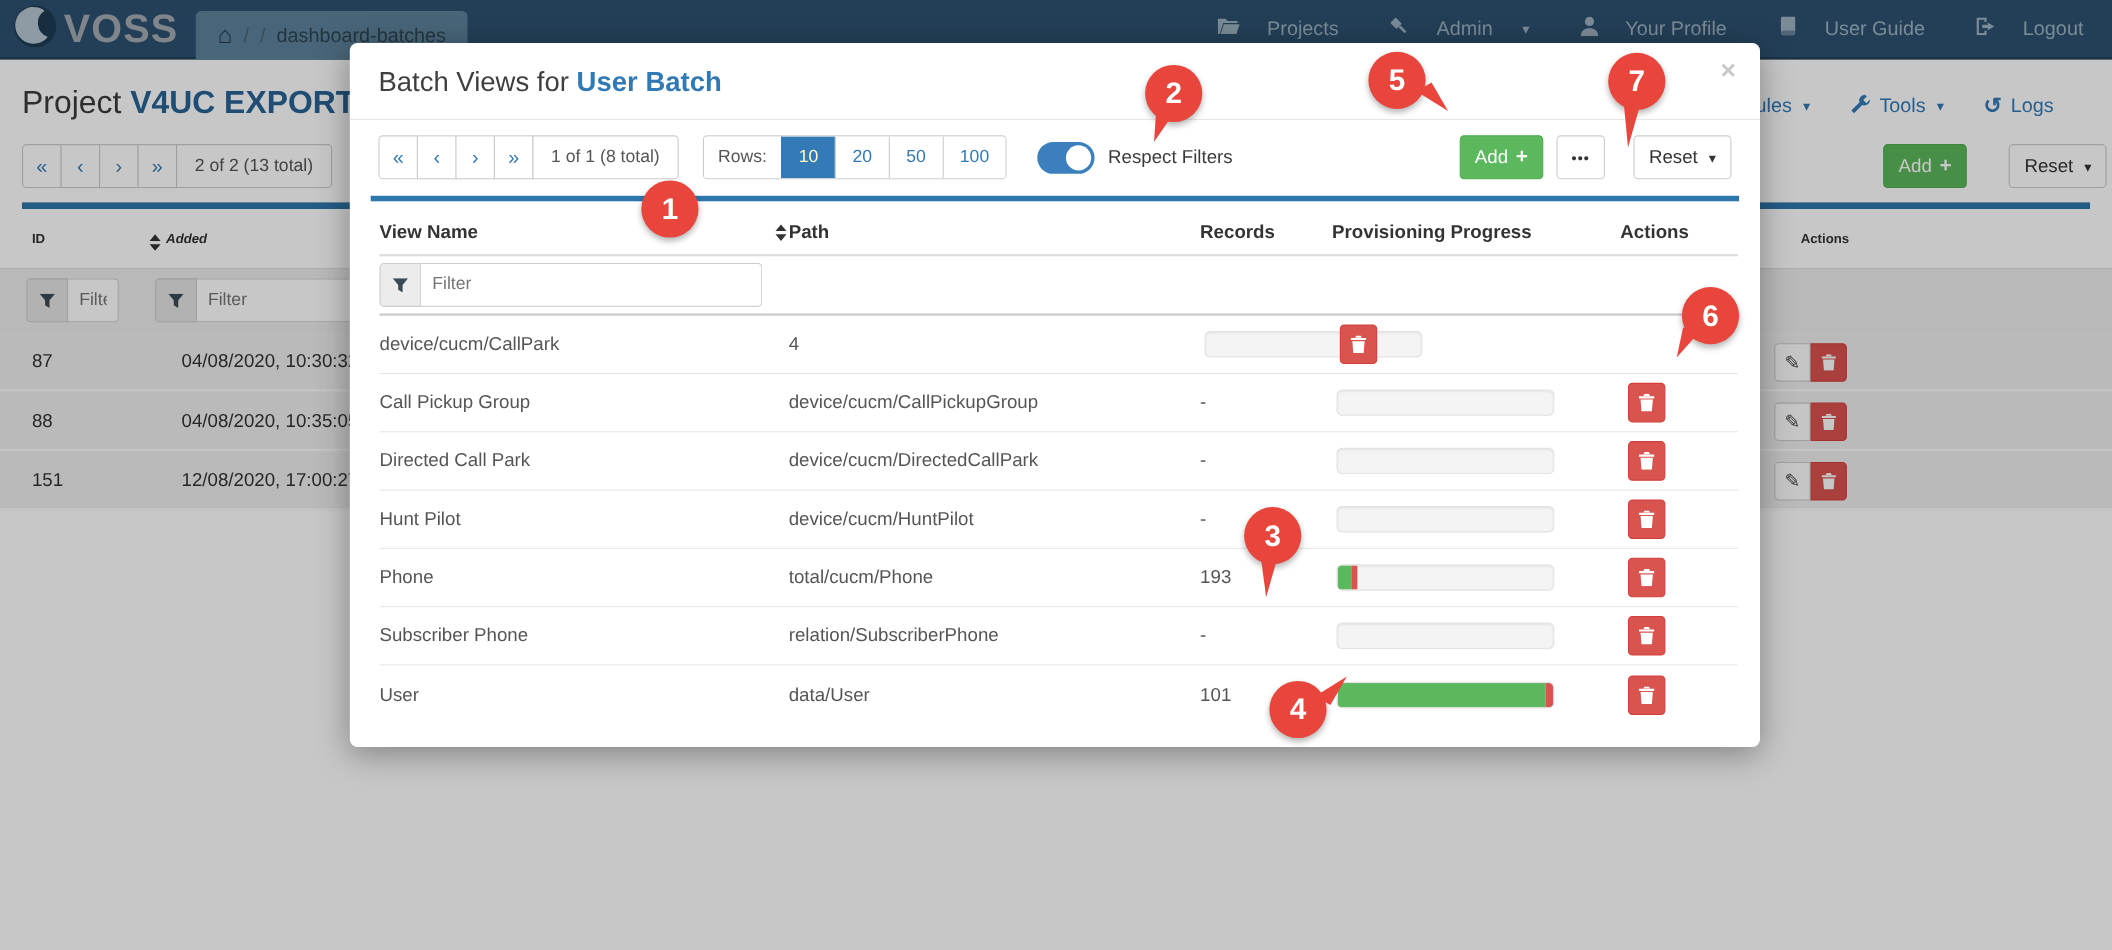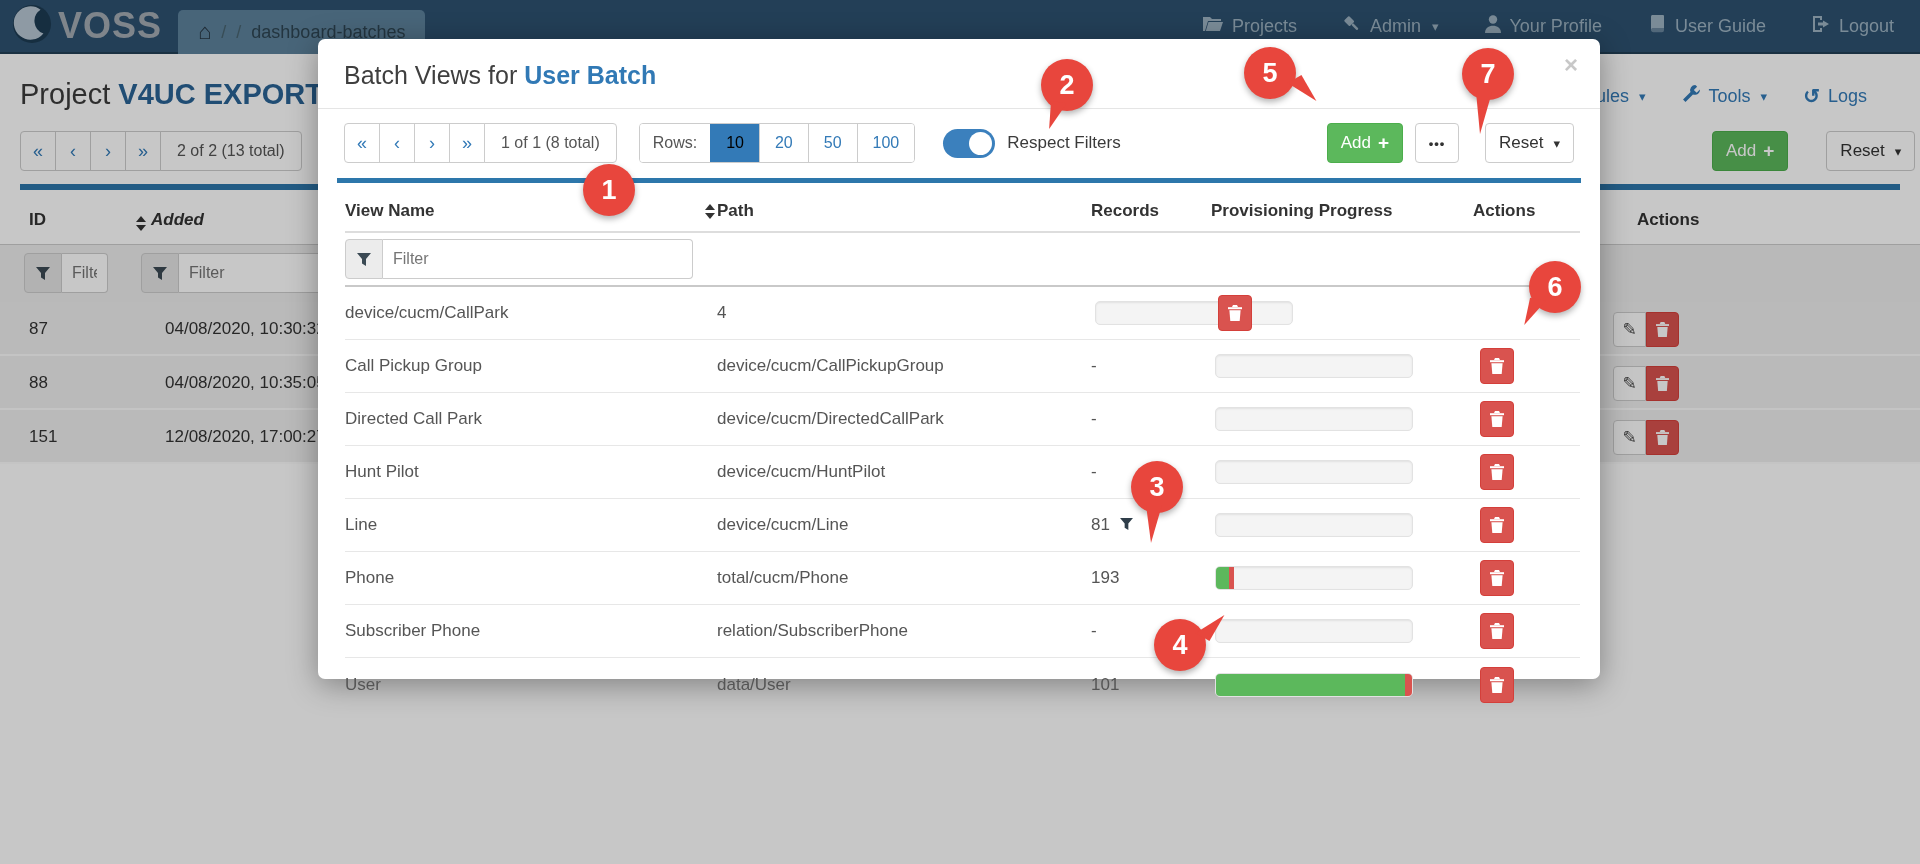--- a/index.html
+++ b/index.html
@@ -11,21 +11,21 @@
     border-bottom:2px solid #223f55; display:flex; align-items:center; z-index:1; }
   .brand { display:flex; align-items:center; gap:6px; margin-left:12px; }
   .brand-text { font-size:36px; font-weight:bold; color:#a3abb3; letter-spacing:1px; }
   .crumb-tab { position:absolute; left:178px; top:10px; height:44px; background:#5d829c;
     border-radius:5px 5px 0 0; display:flex; align-items:center; padding:0 20px; gap:10px;
     font-size:18px; color:#2e4552; }
   .crumb-tab .home-g { font-size:22px; color:#273642; }
   .crumb-tab .sep { color:#48636f; }
   .nav-items { margin-left:auto; display:flex; align-items:center; gap:46px; margin-right:26px;
     color:#9db3c2; font-size:18px; }
-  .nav-item { display:flex; align-items:center; gap:9px; cursor:pointer; }
+  .nav-item { display:flex; align-items:center; gap:25px; cursor:pointer; }
   .nav-item svg { fill:#9db3c2; }
   .caret { font-size:13px; margin-left:2px; }
 
   
   .page { position:absolute; top:56px; left:0; right:0; bottom:0; background:#fff; z-index:1; }
   .page-title { position:absolute; left:20px; top:22px; font-size:29px; color:#3c3c3c; }
   .page-title .tname { color:#2a6395; font-weight:bold; }
   .bg-menus { position:absolute; top:28px; left:1596px; display:flex; gap:36px;
     font-size:18px; color:#337ab7; }
   .bg-menu { display:flex; align-items:center; gap:8px; cursor:pointer; }
@@ -42,21 +42,21 @@
   .bg-actions { position:absolute; top:75px; left:1712px; display:flex; gap:38px; }
 
   .btn-add { background:#5cb85c; border:1px solid #4cae4c; color:#fff; border-radius:4px;
     height:40px; padding:0 13px; font-size:17px; display:flex; align-items:center; gap:7px; cursor:pointer; }
   .btn-add .plus { font-weight:bold; font-size:19px; }
   .btn-default { background:#fff; border:1px solid #ccc; color:#333; border-radius:4px;
     height:40px; padding:0 13px; font-size:17px; display:flex; align-items:center; gap:8px; cursor:pointer; }
 
   .bg-divider { position:absolute; left:20px; right:20px; top:128px; height:6px; background:#2d77ab; }
 
-  .bg-th { position:absolute; top:154px; font-weight:bold; font-size:17px; color:#333; }
+  .bg-th { position:absolute; top:154px; font-weight:bold; font-size:12px; color:#333; }
   .sort { display:inline-flex; flex-direction:column; gap:3px; vertical-align:middle; }
   .sort i { width:0; height:0; border-left:5px solid transparent; border-right:5px solid transparent; }
   .sort .up { border-bottom:6px solid #333; }
   .sort .down { border-top:6px solid #333; }
   .bg-head-line { position:absolute; left:0; right:0; top:188px; border-bottom:1px solid #ccc; }
   .bg-filterband { position:absolute; left:0; right:0; top:189px; height:57px; background:#ededed; }
   .f-btn { width:38px; height:40px; background:#e4e4e4; border:1px solid #ccc; border-radius:4px 0 0 4px;
     display:flex; align-items:center; justify-content:center; cursor:pointer; }
   .f-btn svg { fill:#3b4a54; }
   .f-input { height:40px; border:1px solid #ccc; border-left:none; border-radius:0 4px 4px 0;
@@ -82,21 +82,21 @@
   .m-title { font-size:25px; color:#3f3f3f; }
   .m-title .tname { color:#3179b5; font-weight:bold; }
   .m-close { position:absolute; right:22px; top:14px; color:#c8c8c8; font-size:24px;
     font-weight:bold; cursor:pointer; line-height:1; }
 
   .m-controls { display:flex; align-items:center; margin:14px 26px 0; }
   .rows-group { display:flex; margin-left:22px; border:1px solid #ccc; border-radius:4px; overflow:hidden; height:40px; }
   .rows-label { display:flex; align-items:center; padding:0 13px; color:#555; font-size:16px; background:#fff; }
   .rows-opt { display:flex; align-items:center; padding:0 15px; font-size:16px; color:#337ab7;
     background:#fff; border-left:1px solid #ccc; cursor:pointer; }
-  .rows-opt.sel { background:#337ab7; color:#000000; border-left-color:#337ab7; }
+  .rows-opt.sel { background:#337ab7; color:#fef9c3; border-left-color:#337ab7; }
   .switch { width:52px; height:29px; border-radius:15px; background:#3b80bd; position:relative;
     margin-left:28px; cursor:pointer; flex:none; }
   .switch .knob { position:absolute; right:3px; top:3px; width:23px; height:23px; border-radius:50%; background:#fff; }
   .switch-label { margin-left:12px; font-size:17px; color:#3a3a3a; }
   .m-right { margin-left:auto; display:flex; align-items:center; }
   .btn-more { width:44px; height:40px; background:#fff; border:1px solid #ccc; border-radius:4px;
     color:#333; font-size:13px; font-weight:bold; letter-spacing:1px; display:flex; align-items:center;
     justify-content:center; margin-left:12px; cursor:pointer; }
   .m-right .btn-default { margin-left:26px; }
 
@@ -477,45 +477,20 @@
           <span class="m-trash">
             <svg width="14" height="16" viewBox="0 0 14 16">
               <path d="M0 2.2h14v2H0z"></path>
               <path d="M5 0h4l1 2H4z"></path>
               <path d="M1.4 5.2h11.2L11.7 16H2.3z"></path>
             </svg>
           </span>
         </div>
     </div>
     <div class="m-grid m-row">
-      <div>Line</div>
-      <div>device/cucm/Line</div>
-      <div class="rec-cell">
-        <span>81</span>
-        <span><svg width="13" height="12" viewBox="0 0 14 13">
-              <path d="M0 0h14L9 6v7L5 10.5V6z"></path>
-            </svg></span>
-      </div>
-      <div>
-          <div class="pbar">
-            <div class="g" style="width: 0%;"></div>
-            <div class="r" style="width: 0%;"></div>
-          </div>
-        </div>
-      <div>
-          <span class="m-trash">
-            <svg width="14" height="16" viewBox="0 0 14 16">
-              <path d="M0 2.2h14v2H0z"></path>
-              <path d="M5 0h4l1 2H4z"></path>
-              <path d="M1.4 5.2h11.2L11.7 16H2.3z"></path>
-            </svg>
-          </span>
-        </div>
-    </div>
-    <div class="m-grid m-row">
       <div>Phone</div>
       <div>total/cucm/Phone</div>
       <div class="rec-cell">
           <span>193</span>
         </div>
       <div>
           <div class="pbar">
             <div class="g" style="width: 6.5%;"></div>
             <div class="r" style="width: 2.5%;"></div>
           </div>

